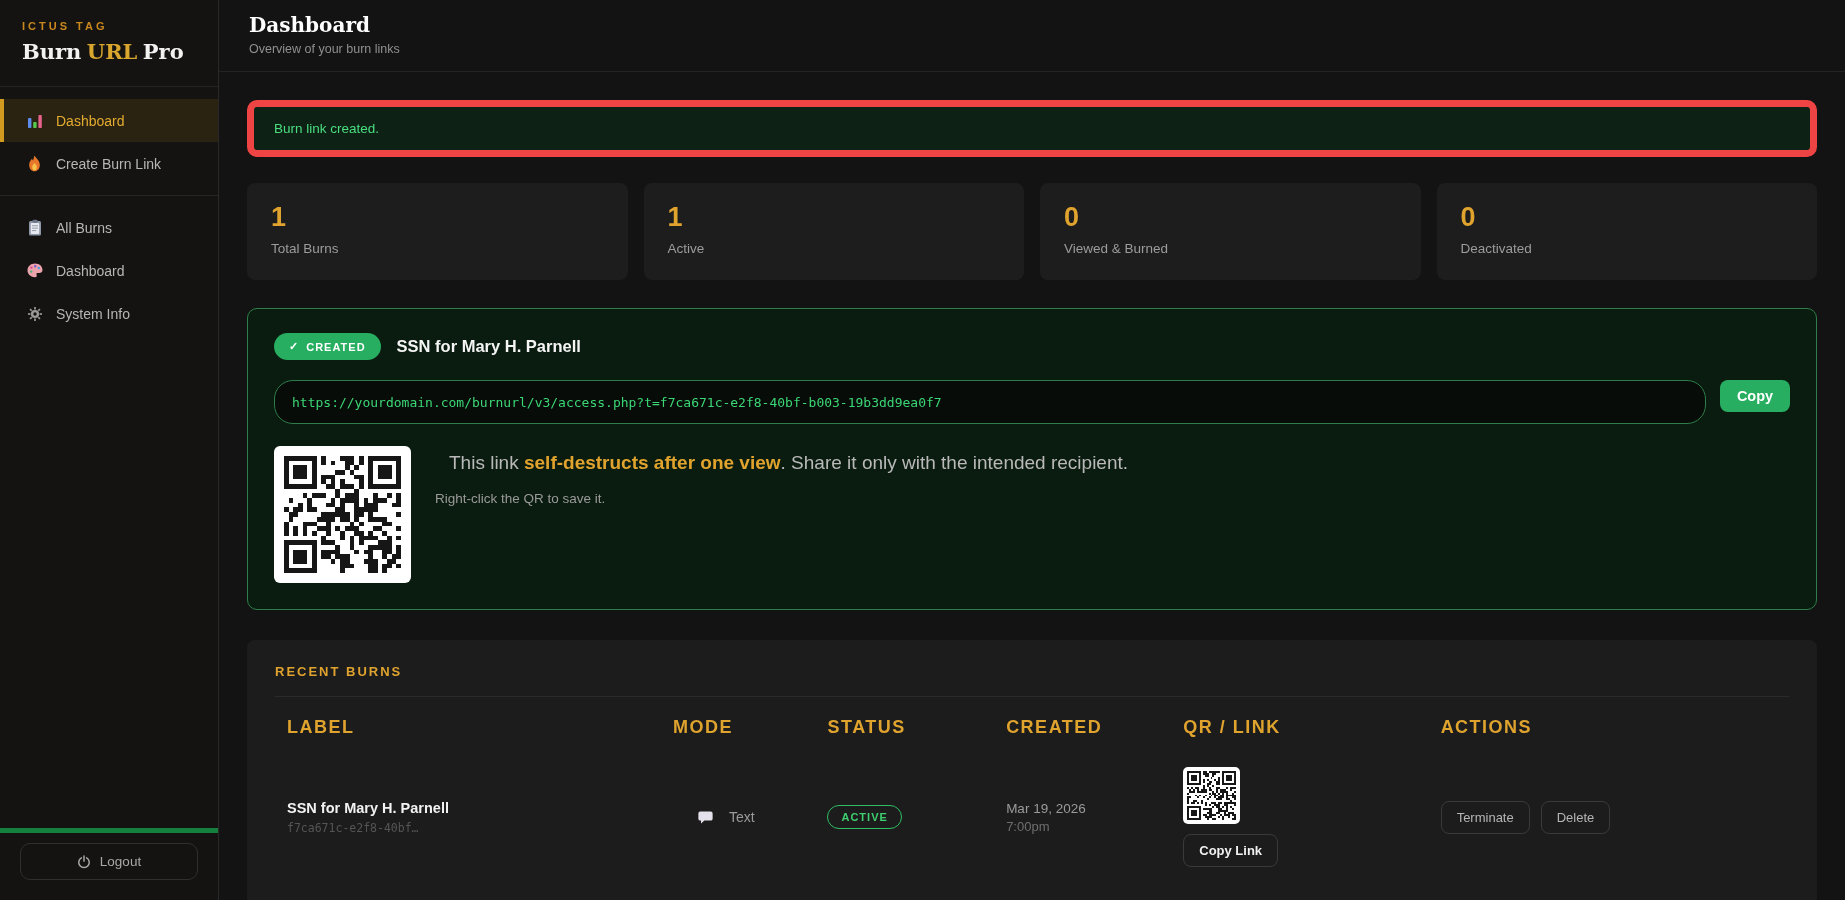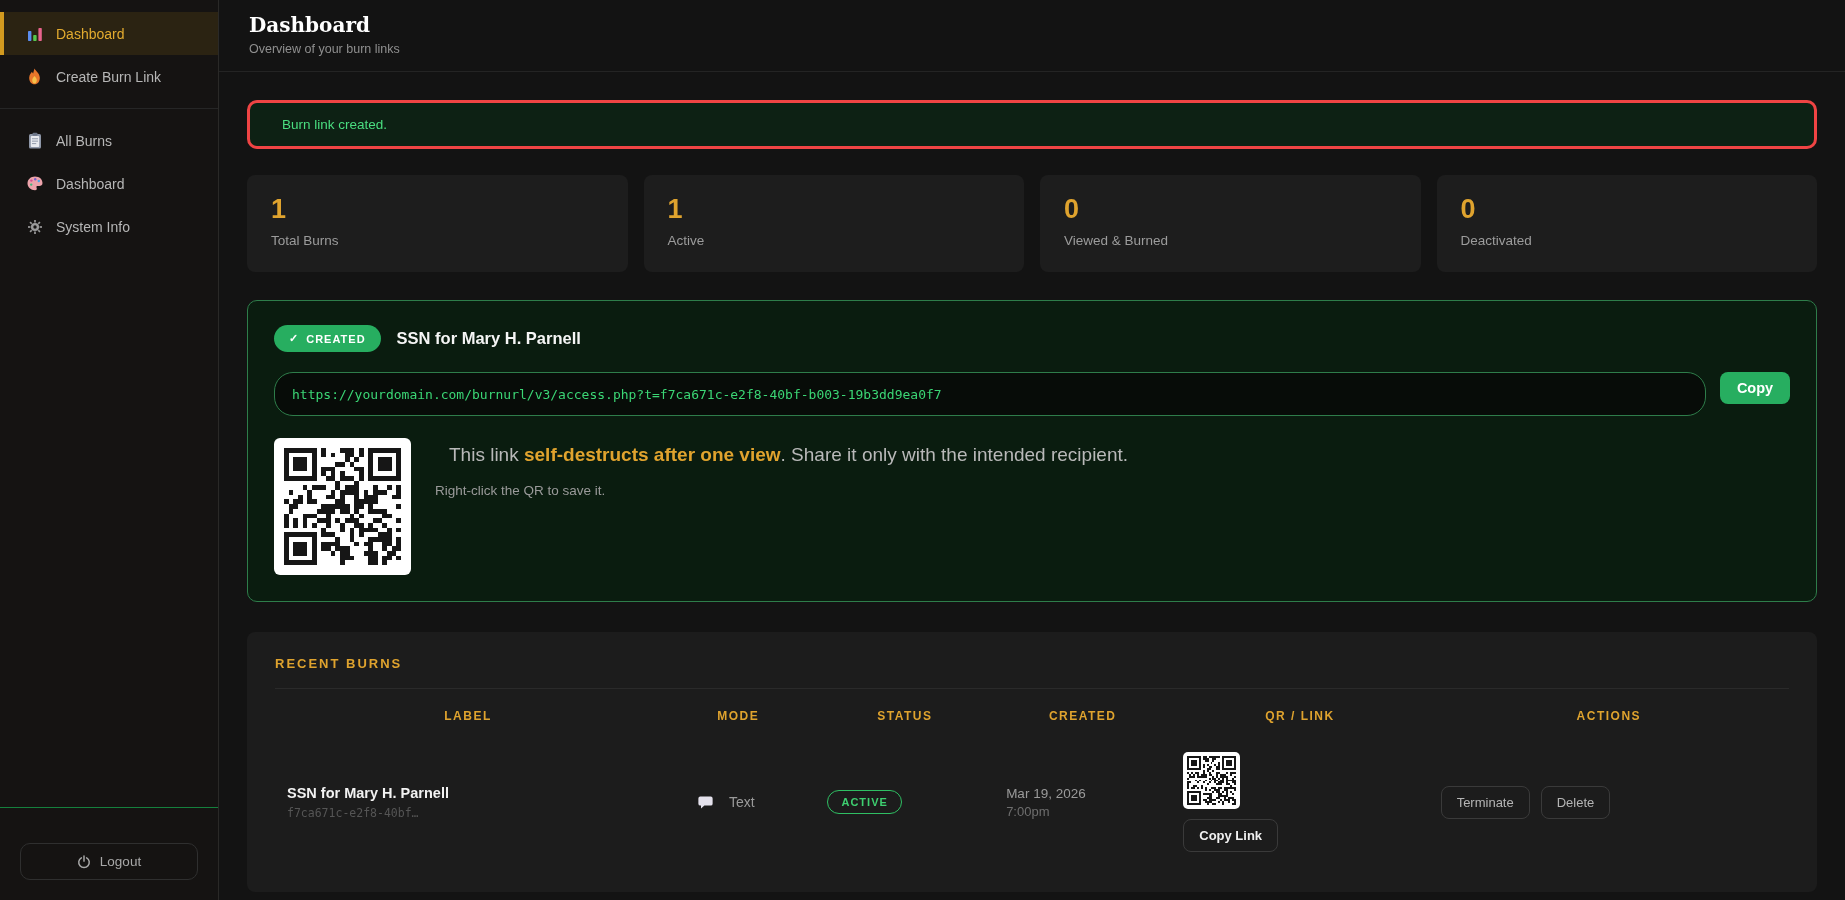--- a/index.html
+++ b/index.html
@@ -11,31 +11,31 @@
   .logo-area { padding:20px 22px 22px; border-bottom:1px solid #262420; }
   .brand-tag { color:#c9881e; font-size:11px; font-weight:bold; letter-spacing:3px; }
   .brand-name { font-family:"DejaVu Serif", serif; font-size:21px; font-weight:bold; color:#f2f2f2; margin-top:7px; }
   .brand-name .gold { color:#d9a62e; }
   .brand-name span + span { margin-left:0.26em; }
   .nav { padding:12px 0 0; }
   .nav-item { display:flex; align-items:center; gap:13px; padding:13px 22px; color:#b6b6b6; font-size:14px; cursor:pointer; border-left:4px solid transparent; }
   .nav-item.active { background:#2b2312; color:#e3ab2f; border-left-color:#d29a1f; }
   .nav-item .nicon { width:17px; height:17px; display:inline-flex; align-items:center; justify-content:center; flex:0 0 17px; }
   .nav-divider { height:1px; background:#262626; margin:10px 0; }
-  .sidebar-footer { margin-top:auto; border-top:1px solid #15803d; padding:35px 20px 20px; }
+  .sidebar-footer { margin-top:auto; border-top:5px solid #15803d; padding:10px 20px 20px; }
   .logout-btn { width:100%; padding:10px; background:transparent; border:1px solid #2f2f2f; border-radius:10px; color:#a8a8a8; font-size:13.5px; display:flex; align-items:center; justify-content:center; gap:9px; cursor:pointer; font-family:inherit; }
 
   
   .main { flex:1; display:flex; flex-direction:column; background:#131313; }
   .main-header { padding:13px 30px 15px; border-bottom:1px solid #242424; }
   .page-title { font-family:"DejaVu Serif", serif; font-size:20px; font-weight:bold; color:#ffffff; }
   .page-subtitle { font-size:12.5px; color:#8f8f8f; margin-top:5px; }
   .content { padding:28px 28px 24px; flex:1; overflow:hidden; }
 
-  .alert { border:3px solid #ef4444; background:#0d2114; color:#4ade80; border-radius:10px; padding:14px 32px; font-size:13.5px; margin-bottom:26px; }
+  .alert { border:7px solid #ef4444; background:#0d2114; color:#4ade80; border-radius:10px; padding:14px 20px; font-size:13.5px; margin-bottom:26px; }
 
   .stats { display:grid; grid-template-columns:repeat(4,1fr); gap:16px; margin-bottom:28px; }
   .stat-card { background:#1d1d1d; border-radius:8px; padding:19px 24px; height:97px; }
   .stat-value { color:#dfa32e; font-size:27px; font-weight:bold; }
   .stat-label { color:#9c9c9c; font-size:13.5px; margin-top:8px; }
 
   .created-card { border:1px solid #2e7d4a; background:#0a1c0f; border-radius:10px; padding:24px 26px 26px; margin-bottom:30px; }
   .created-head { display:flex; align-items:center; gap:16px; margin-bottom:20px; }
   .created-badge { background:#27ae60; color:#fff; font-size:11px; font-weight:bold; letter-spacing:1px; padding:7px 15px; border-radius:999px; display:inline-flex; align-items:center; gap:7px; }
   .created-title { color:#f5f5f5; font-size:16.5px; font-weight:bold; }
@@ -45,39 +45,45 @@
   .qr-row { display:flex; gap:24px; }
   .qr-big { width:137px; height:137px; background:#fff; border-radius:6px; padding:10px; flex:0 0 137px; }
   .qr-note-line1 { color:#b9b9b9; font-size:19px; padding-top:6px;margin-left:14px; }
   .qr-note-line1 b { color:#e0a32e; }
   .qr-note-line2 { color:#9a9a9a; font-size:13.5px; margin-top:17px; }
 
   .recent-card { background:#1c1c1c; border-radius:8px; padding:24px 28px 26px; }
   .recent-title { color:#dfa32e; font-weight:bold; font-size:13px; letter-spacing:2px; padding-bottom:17px; border-bottom:1px solid #2a2a2a; }
   table { width:100%; border-collapse:collapse; table-layout:fixed; }
   col.c-label{width:25.5%} col.c-mode{width:10.2%} col.c-status{width:11.8%} col.c-created{width:11.7%} col.c-qr{width:17%} col.c-actions{width:auto}
-  th { color:#dfa32e; font-size:12px; letter-spacing:1.5px; text-align:center; padding:20px 12px 15px; font-weight:bold; }
+  th { color:#dfa32e; font-size:18px; letter-spacing:1.5px; text-align:left; padding:20px 12px 15px; font-weight:bold; }
   td { padding:14px 12px; vertical-align:middle; }
   .row-label { color:#f2f2f2; font-size:14.5px; font-weight:bold; }
   .row-id { color:#555555; font-size:11.5px; font-family:"DejaVu Sans Mono", monospace; margin-top:5px; }
   .mode-cell { display:flex; align-items:center; gap:16px; color:#9a9a9a; font-size:14px;padding-left:25px; }
   .status-badge { display:inline-block; border:1px solid #2fbf63; color:#3ecf70; border-radius:999px; padding:5px 13px; font-size:11px; font-weight:bold; letter-spacing:1px; }
   .created-date { color:#9a9a9a; font-size:13.5px; }
   .created-time { color:#6e6e6e; font-size:13px; margin-top:3px; }
   .qr-thumb { width:57px; height:57px; background:#fff; border-radius:5px; padding:4px; }
   .ghost-btn { background:transparent; border:1px solid #3a3a3a; border-radius:8px; color:#b5b5b5; font-size:13px; padding:8px 15px; cursor:pointer; font-family:inherit; }
   .copy-link-btn { margin-top:10px; color:#f0f0f0; font-weight:bold; }
   .actions-cell { display:flex; gap:11px; align-items:center; }
 </style>
 </head>
 <body>
 
 <div class="app">
 
   <aside class="sidebar">
+    <div class="logo-area">
+      <div class="brand-tag">ICTUS TAG</div>
+      <div class="brand-name">
+        <span>Burn</span><span class="gold">URL</span><span>Pro</span>
+      </div>
+    </div>
     <nav class="nav">
       <div class="nav-item active">
         <span class="nicon">
           <svg width="16" height="16" viewBox="0 0 16 16">
               <rect x="1" y="5" width="3.4" height="10" rx="0.8" fill="#5b8def"></rect>
               <rect x="6.2" y="9" width="3.4" height="6" rx="0.8" fill="#57c84d"></rect>
               <rect x="11.4" y="2" width="3.4" height="13" rx="0.8" fill="#e8638c"></rect>
             </svg>
         </span>
         <span>Dashboard</span>

